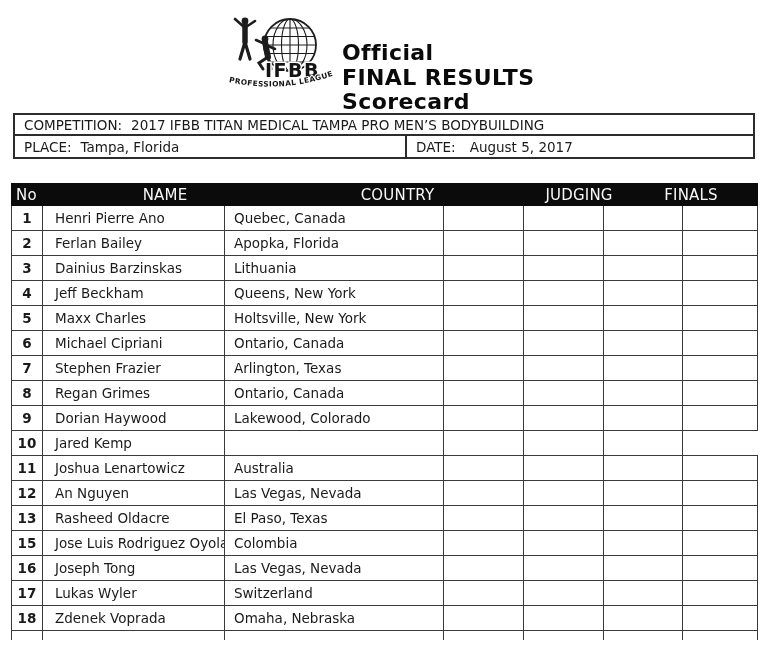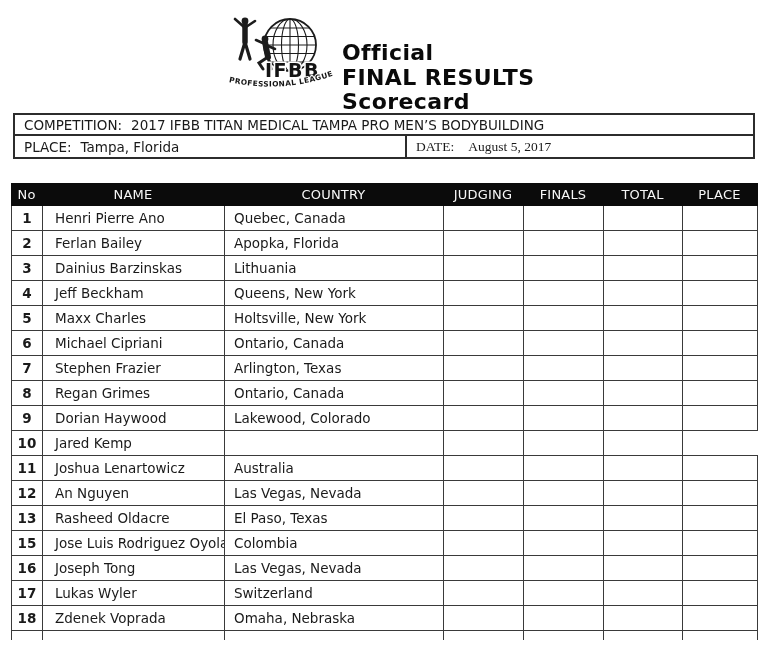--- a/index.html
+++ b/index.html
@@ -29,34 +29,34 @@
     position:absolute;left:13px;top:113px;width:742px;
     border:2px solid #2c2c2c;background:#fff;font-size:13.5px;
   }
   .info-row-top{
     height:21px;border-bottom:2px solid #2c2c2c;
     display:flex;align-items:center;padding-left:9px;white-space:nowrap;
   }
   .info-row-bottom{height:21px;display:flex;}
   .info-cell{display:flex;align-items:center;padding-left:9px;white-space:nowrap;}
   .info-cell.place{width:392px;border-right:2px solid #2c2c2c;text-align:right;}
-  .info-cell.date{flex:1;font-family:Liberation Serif, serif;}
+  .info-cell.date{flex:1;}
   .info-label{margin-right:9px;}
   .info-cell.date .info-label{margin-right:14px;}
 
   
   .rtable{position:absolute;left:11px;top:183px;width:747px;}
   .grid-row{
     display:grid;
     grid-template-columns:31px 182px 219px 80px 80px 79px 75px;
     width:747px;
   }
   .thead{
     background:var(--header-bg);color:#f7f7f7;height:23px;
-    align-items:center;font-size:13px;letter-spacing:.2px;
+    align-items:center;font-size:15px;letter-spacing:.2px;gap:32px;
   }
   .th{text-align:center;overflow:hidden;white-space:nowrap;}
   .trow{
     height:25px;background:#fff;
     border-left:1px solid var(--line);
     border-bottom:1px solid var(--line);
   }
   .td{
     border-right:1px solid var(--line);
     display:flex;align-items:center;

